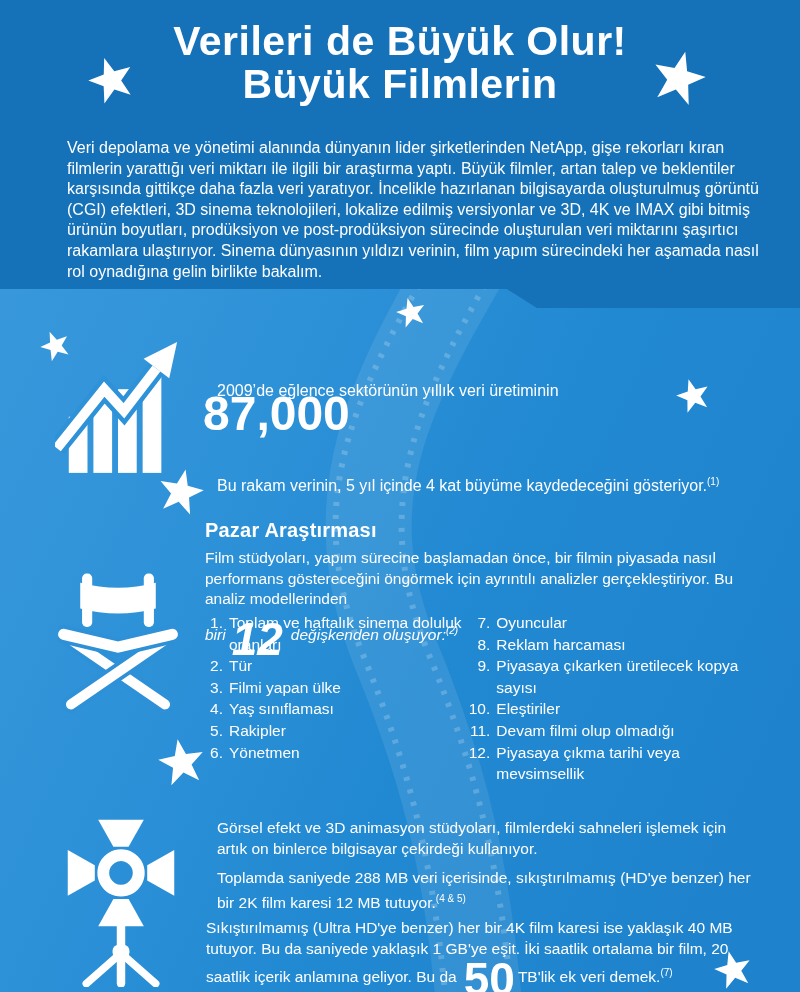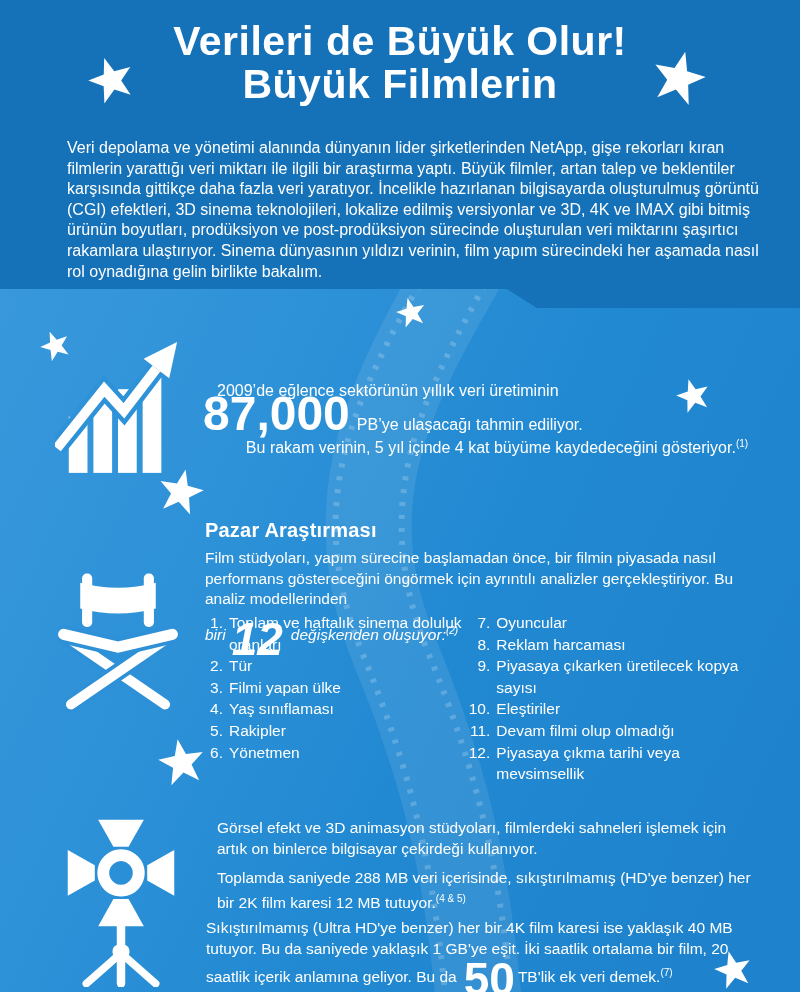--- a/index.html
+++ b/index.html
@@ -21,21 +21,21 @@
   .star{pointer-events:none;}
   .star svg{display:block;width:100%;height:100%;}
   
   .strip{left:0;top:280px;width:800px;height:712px;pointer-events:none;}
   
   .txt{font-size:15.5px;line-height:20.5px;}
   .stat-line1{left:205px;top:370px;width:520px;font-size:16px;}
   .stat-row{left:203px;top:388px;display:flex;align-items:baseline;gap:7px;}
   .big-num{font-size:48px;font-weight:bold;letter-spacing:0px;line-height:52px;}
   .stat-after{font-size:16px;}
-  .stat-foot{left:205px;top:426px;width:560px;font-size:16px;text-align:center;}
+  .stat-foot{left:205px;top:464px;width:560px;font-size:16px;}
   sup{font-size:10px;vertical-align:6px;letter-spacing:0;}
   .h2{font-size:20px;font-weight:bold;letter-spacing:0.2px;}
   .mr-head{left:205px;top:502px;}
   .mr-para{left:205px;top:548px;width:552px;}
   .inline-big{display:inline-block;font-size:46px;font-weight:bold;line-height:40px;
               vertical-align:-15px;margin:0 8px 0 6px;}
   .mr-bigrow{margin-top:9px;font-style:italic;}
   .lists{left:205px;top:612px;width:560px;display:flex;}
   .col{list-style:none;margin:0;padding:0;}
   .col li{display:flex;line-height:21.6px;font-size:15.5px;}
@@ -119,21 +119,20 @@
       <rect x="64" y="60" width="19" height="85" fill="#fff"></rect>
       <rect x="89" y="42" width="19" height="103" fill="#fff"></rect>
       <path d="M2,120 L50,60 L70,82 L103,39" fill="none" stroke="#2E92D8" stroke-width="19"></path>
       <path d="M2,120 L50,60 L70,82 L103,39" fill="none" stroke="#fff" stroke-width="10"></path>
       <polygon points="124,12 116,49 90,29" fill="#fff"></polygon>
     </svg>
   </div>
   <p class="abs stat-line1">2009’de eğlence sektörünün yıllık veri üretiminin</p>
   <div class="abs stat-row">
     <span class="big-num">87,000</span>
-    <span class="stat-after">PB’ye ulaşacağı tahmin ediliyor.</span>
   </div>
   <p class="abs stat-foot"><span>Bu rakam verinin, 5 yıl içinde 4 kat büyüme kaydedeceğini gösteriyor.</span><sup>(1)</sup></p>
 
   <h2 class="abs h2 mr-head">Pazar Araştırması</h2>
   <div class="abs mr-para txt">
     <span>Film stüdyoları, yapım sürecine başlamadan önce, bir filmin piyasada nasıl performans göstereceğini öngörmek için ayrıntılı analizler gerçekleştiriyor. Bu analiz modellerinden</span>
     <div class="mr-bigrow"><span>biri</span><span class="inline-big">12</span><span>değişkenden oluşuyor:</span><sup>(2)</sup></div>
   </div>
   <div class="abs" style="left:58px;top:568px;width:120px;height:152px;">
     <svg viewBox="0 0 130 165" width="120" height="152">

